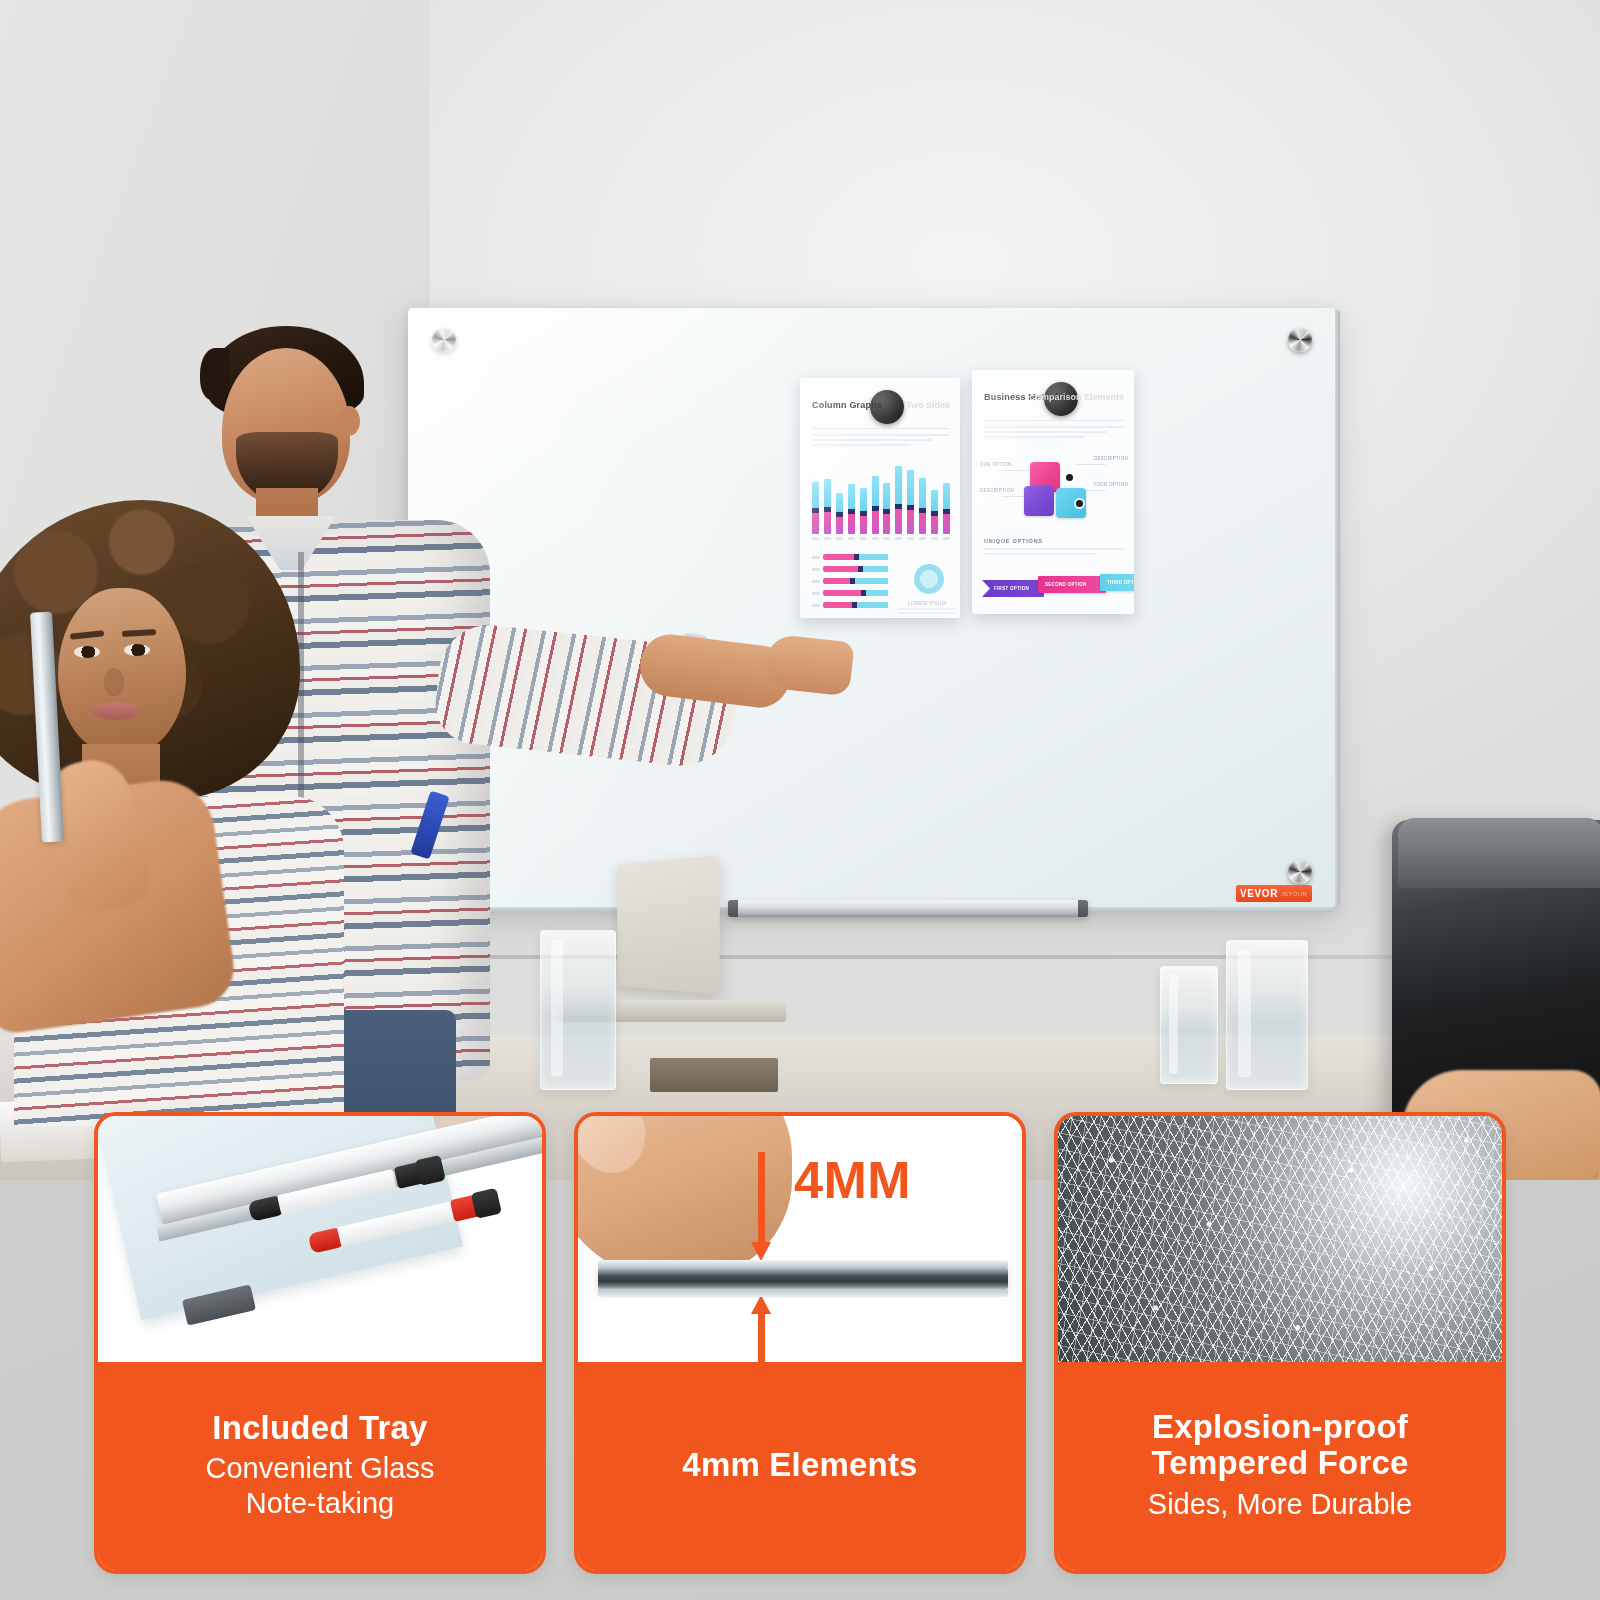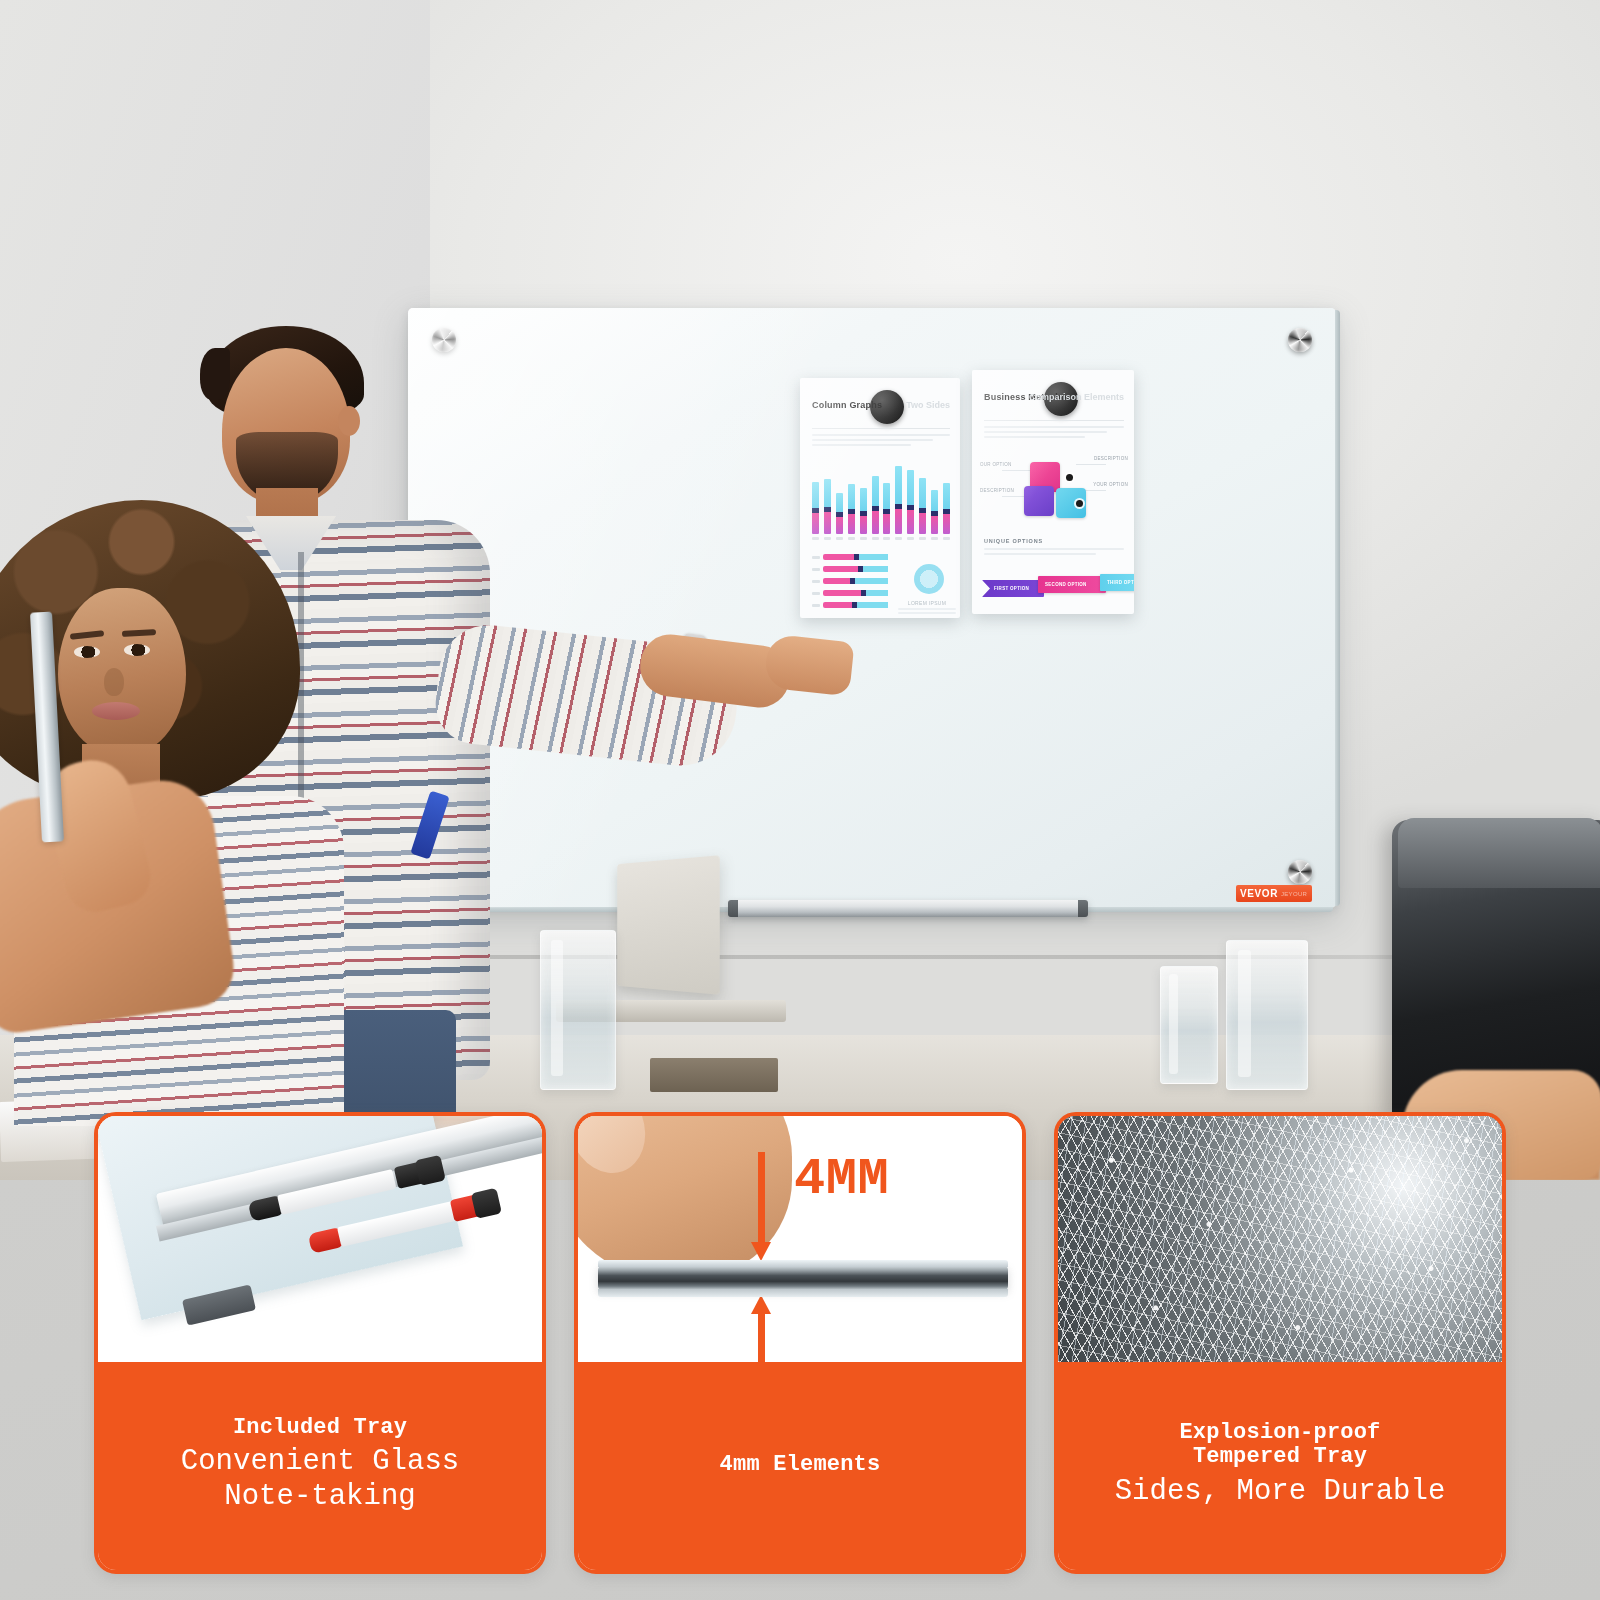--- a/index.html
+++ b/index.html
@@ -350,27 +350,26 @@
   .r-arm { position:absolute; left: 1470px; top: 1100px; width: 130px; height: 80px; z-index: 23;
            background: linear-gradient(160deg,#e2b08a,#c78c5f); filter: blur(1.4px); }
 
   
   .cards { position:absolute; left: 0; top: 1112px; width: 1600px; height: 488px; z-index: 70;
            display: flex; justify-content: center; gap: 28px; }
   .card {
     width: 452px; height: 462px; border: 4px solid #f0561d; border-radius: 22px;
     background: #ffffff; overflow: hidden; display:flex; flex-direction: column;
     box-shadow: 0 4px 14px rgba(100,100,100,.18);
-    font-family: Liberation Mono, monospace;
   }
   .card-media { position:relative; flex: 0 0 246px; overflow:hidden; background:#fff; }
   .card-cap { flex: 1; background: #f0561d; color: #ffffff; text-align:center;
               padding: 14px 10px 16px; display:flex; flex-direction:column;
               align-items:center; justify-content:center; }
-  .cap-title { font-size: 22px; font-weight: 700; line-height: 1.1; letter-spacing:.2px; }
+  .cap-title { font-size: 33px; font-weight: 700; line-height: 1.1; letter-spacing:.2px; }
   .cap-sub   { font-size: 29px; font-weight: 400; line-height: 1.18; margin-top: 5px; }
 
   
   .m1-glass { position:absolute; left:-6px; top:-10px; width: 330px; height: 220px;
               transform: rotate(-13deg); transform-origin: left top;
               background: linear-gradient(170deg,#eef5f8,#dde9ee 60%,#cfe0e6);
               box-shadow: 0 6px 12px rgba(130,150,160,.25); }
   .m1-rail { position:absolute; left: 58px; top: 78px; width: 400px; height: 36px;
              transform: rotate(-13deg); transform-origin: left top; border-radius: 3px;
              background: linear-gradient(180deg,#fdfdfd 0%, #e9ecee 40%, #c4cacd 72%, #9fa6aa 100%);
@@ -756,19 +755,19 @@
       </div>
     </div>
 
     <div class="card">
       <div class="card-media">
         <div class="m3"></div>
         <div class="m3-spk"></div>
       </div>
       <div class="card-cap">
         <div class="cap-title">Explosion-proof</div>
-        <div class="cap-title">Tempered Tray</div>
+        <div class="cap-title">Tempered Force</div>
         <div class="cap-sub">Sides, More Durable</div>
       </div>
     </div>
 
   </div>
 </div>
 
 </body></html>

